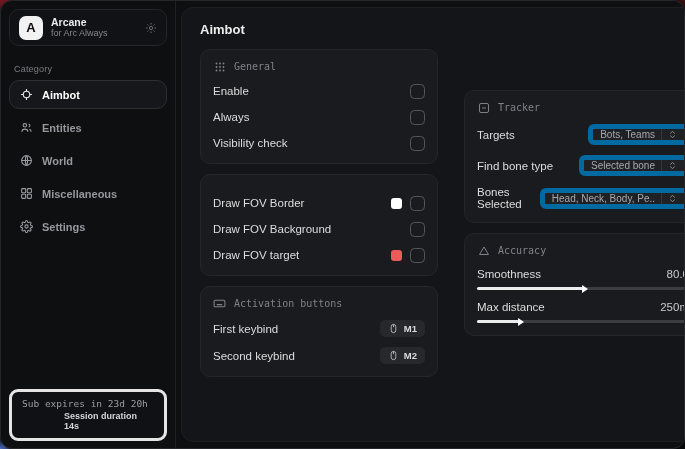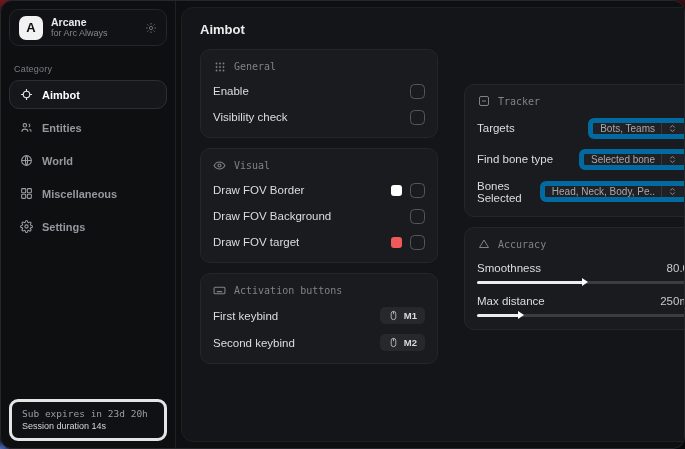--- a/index.html
+++ b/index.html
@@ -61,21 +61,21 @@
   .nav-item .nicon { width:13px; height:13px; display:flex; align-items:center; justify-content:center; color:#9a9ca1; }
   .nav-item.active .nicon { color:#e8e9eb; }
   .nav-item .nlabel { font-weight:600; }
   .sidebar-footer {
     position:absolute; left:8px; right:8px; bottom:7px;
     border:3px solid #e5e5e5; border-radius:9px;
     background:#101114;
     padding:6px 10px 7px 10px;
   }
   .sf-line1 { font-family:"DejaVu Sans Mono", monospace; font-size:9.5px; color:#9b9da1; }
-  .sf-line2 { font-size:9px; font-weight:normal; color:#d4d5d8; margin-top:2px; }
+  .sf-line2 { font-size:9px; font-weight:bold; color:#d4d5d8; margin-top:2px;margin-left:42px; }
   
   .main {
     flex:1; position:relative;
     padding:6px 6px 6px 5px;
   }
   .main-panel {
     width:100%; height:100%;
     background:#141518;
     border:1px solid #1d1f22;
     border-radius:12px;
@@ -253,35 +253,30 @@
                     <circle cx="19" cy="19" r="1.8"></circle>
                 </svg>
               </span>
               <span>General</span>
             </div>
             <div class="row">
               <span class="row-label">Enable</span>
               <span class="checkbox"></span>
             </div>
             <div class="row">
+              <span class="row-label">Always</span>
+              <span class="checkbox"></span>
+            </div>
+            <div class="row">
               <span class="row-label">Visibility check</span>
               <span class="checkbox"></span>
             </div>
           </div>
 
           <div class="card">
-            <div class="card-header">
-              <span class="hicon">
-                <svg width="13" height="13" viewBox="0 0 24 24" fill="none" stroke="currentColor" stroke-width="2">
-                  <path d="M2 12s3.5-6.5 10-6.5S22 12 22 12s-3.5 6.5-10 6.5S2 12 2 12z"></path>
-                  <circle cx="12" cy="12" r="2.8"></circle>
-                </svg>
-              </span>
-              <span>Visual</span>
-            </div>
             <div class="row">
               <span class="row-label">Draw FOV Border</span>
               <span class="row-right">
                 <span class="swatch" style="background: rgb(255, 255, 255);"></span>
                 <span class="checkbox"></span>
               </span>
             </div>
             <div class="row">
               <span class="row-label">Draw FOV Background</span>
               <span class="checkbox"></span>

